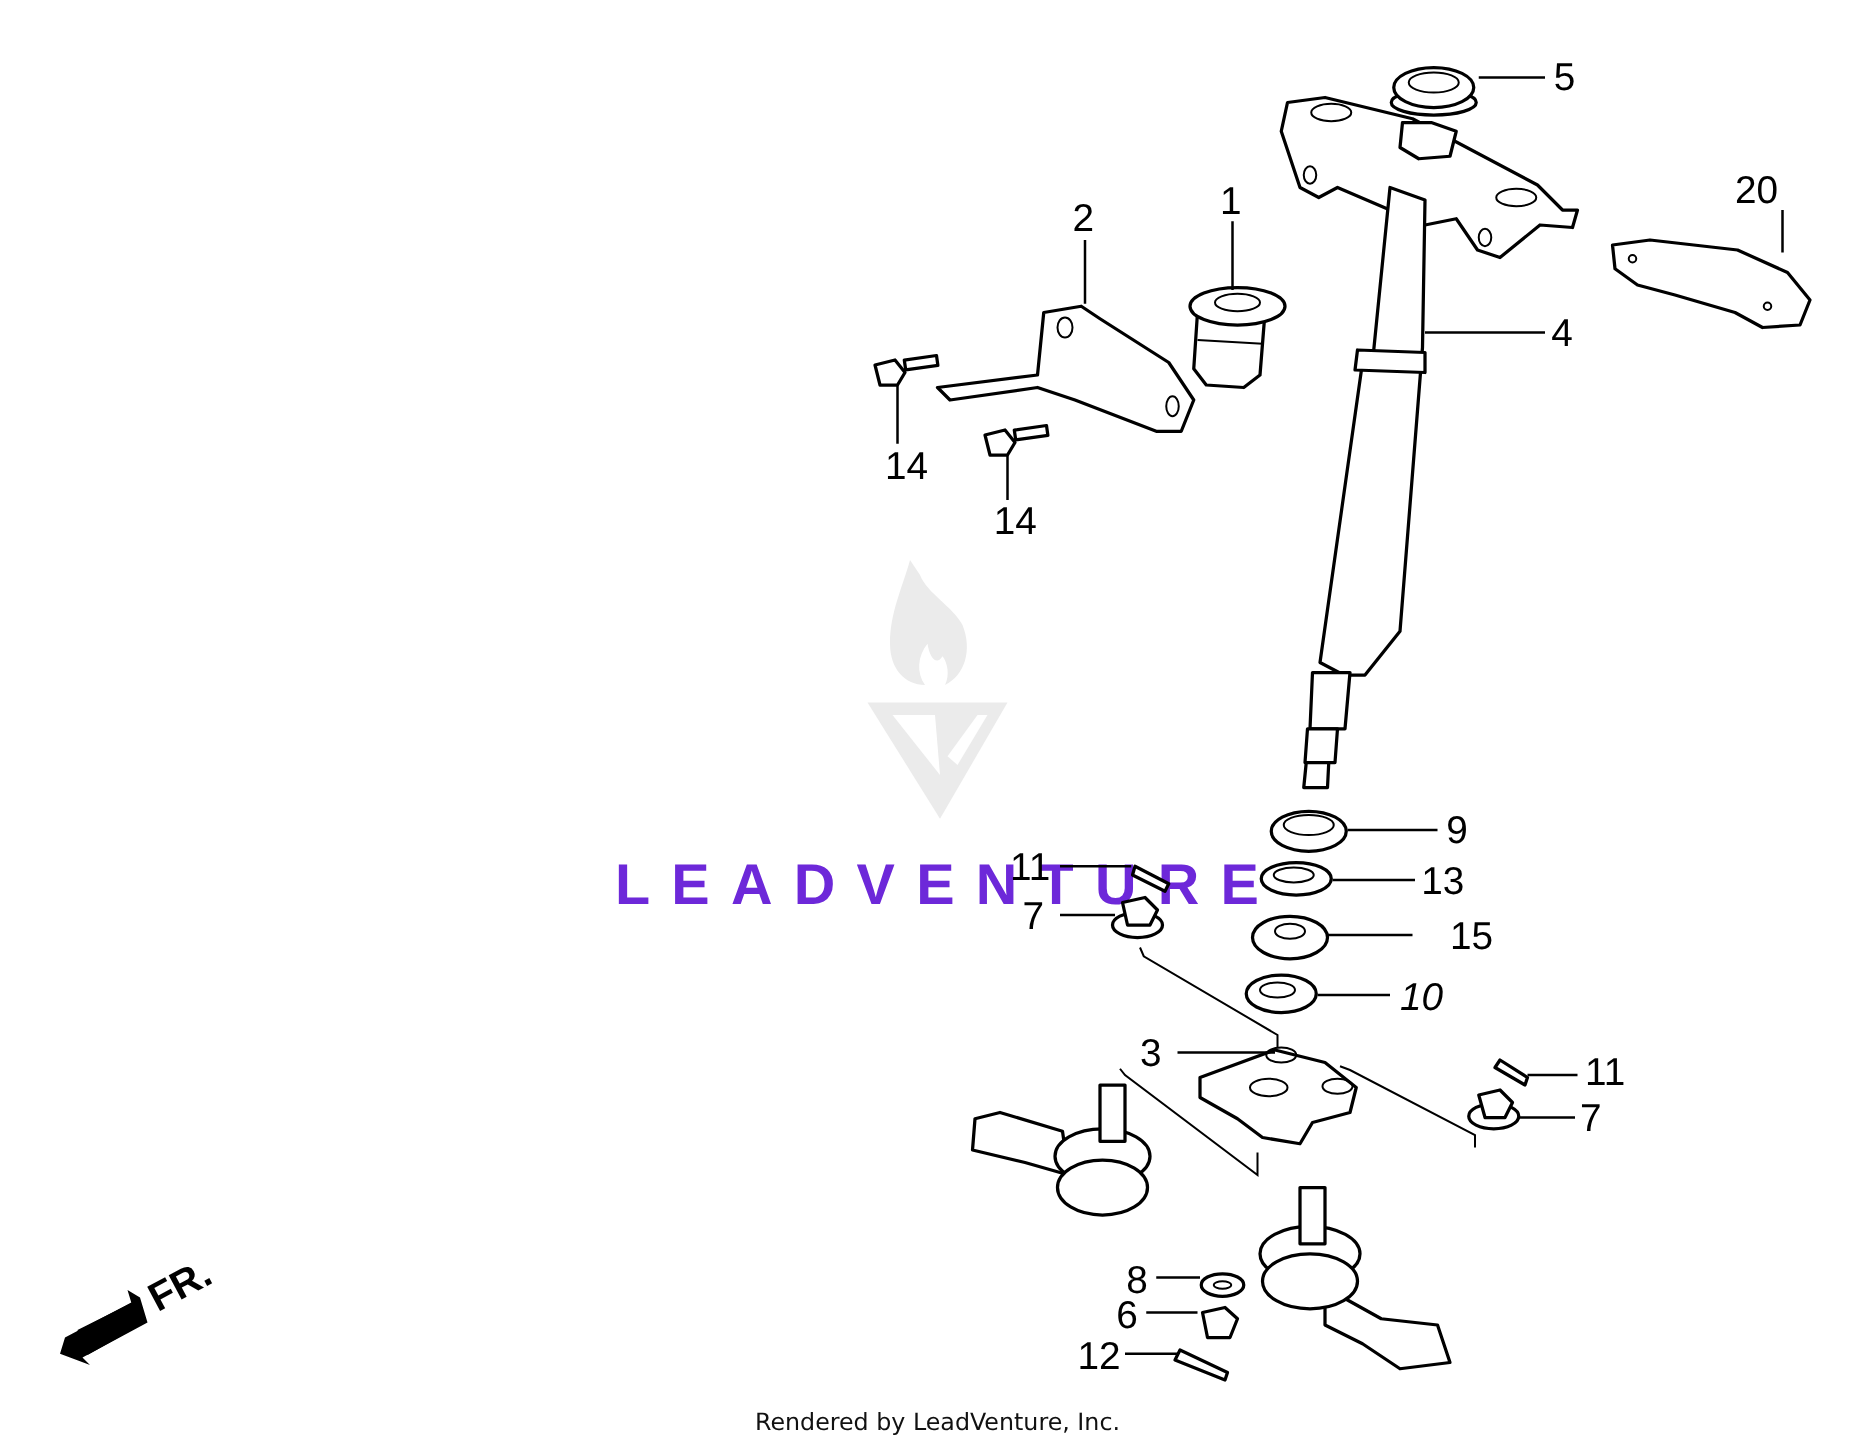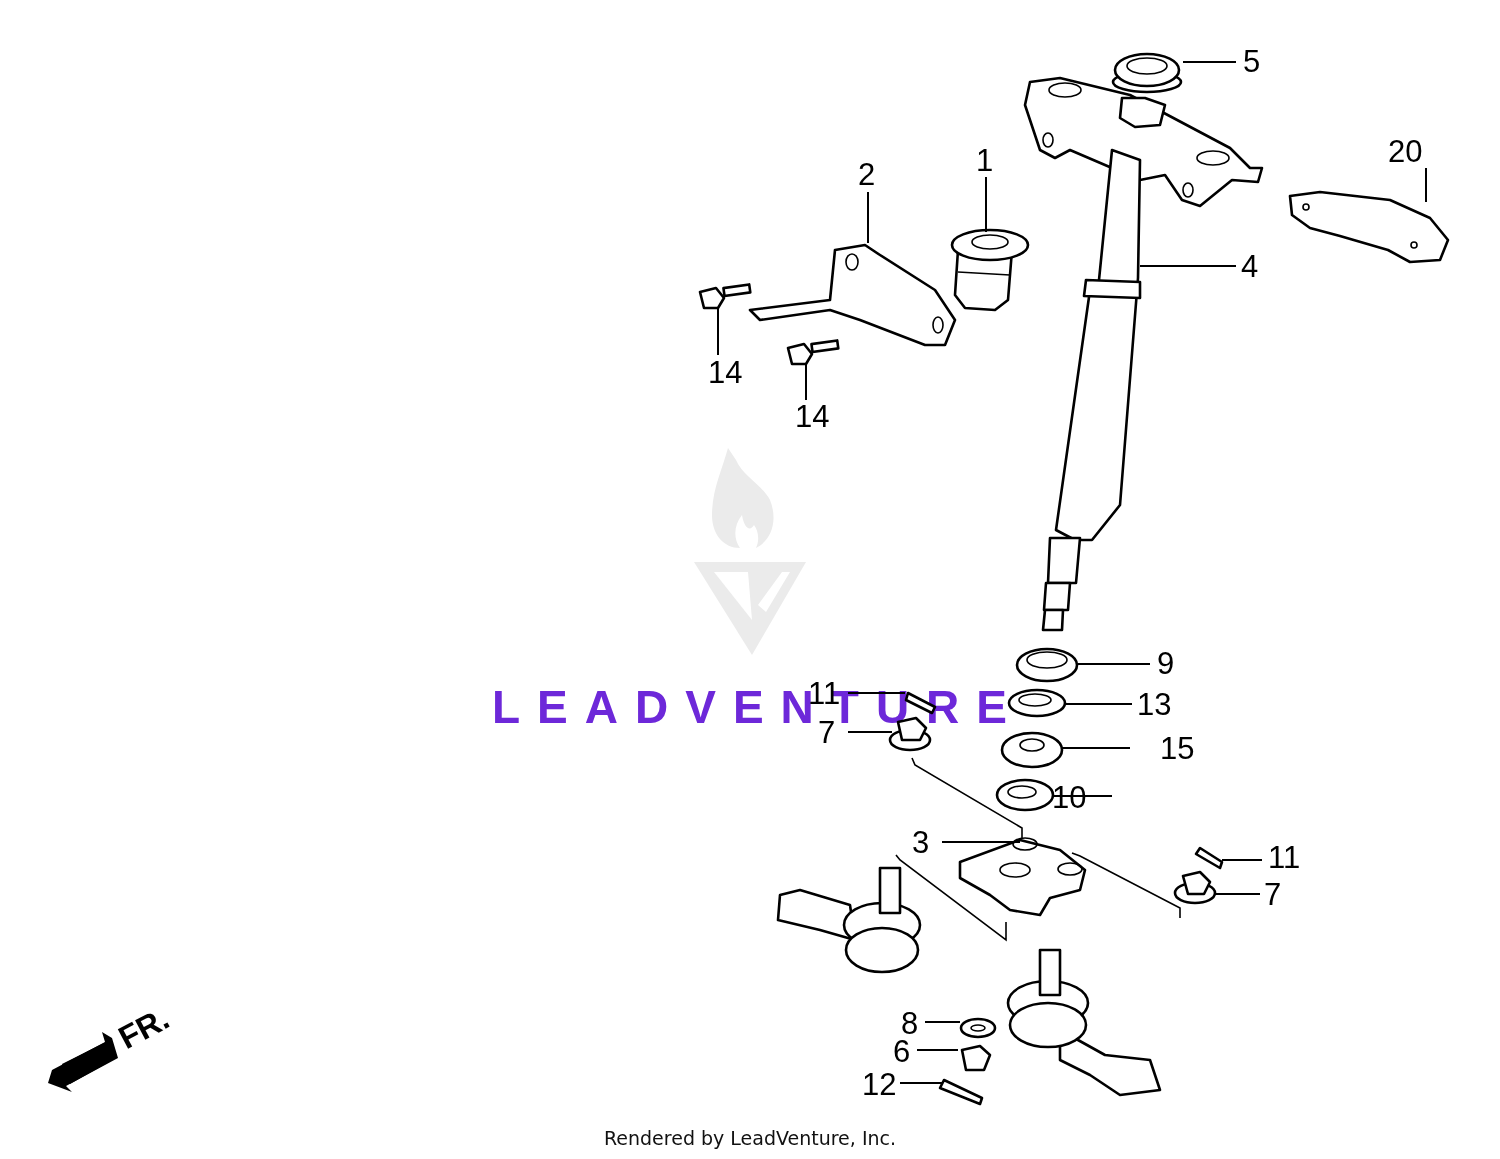--- a/index.html
+++ b/index.html
@@ -180,21 +180,21 @@
   <div class="callout" style="left:1243px;top:46px;">5</div>
   <div class="callout" style="left:976px;top:145px;">1</div>
   <div class="callout" style="left:858px;top:159px;">2</div>
   <div class="callout" style="left:1241px;top:251px;">4</div>
   <div class="callout" style="left:1388px;top:136px;">20</div>
   <div class="callout" style="left:708px;top:357px;">14</div>
   <div class="callout" style="left:795px;top:401px;">14</div>
   <div class="callout" style="left:1157px;top:648px;">9</div>
   <div class="callout" style="left:1137px;top:689px;">13</div>
   <div class="callout" style="left:1132px;top:733px;margin-left:28px;">15</div>
-  <div class="callout" style="left:1052px;top:782px;">10</div>
+  <div class="callout" style="left:1120px;top:782px;font-style:italic;">10</div>
   <div class="callout" style="left:808px;top:678px;">11</div>
   <div class="callout" style="left:818px;top:717px;">7</div>
   <div class="callout" style="left:912px;top:827px;">3</div>
   <div class="callout" style="left:1268px;top:842px;">11</div>
   <div class="callout" style="left:1264px;top:879px;">7</div>
   <div class="callout" style="left:901px;top:1008px;">8</div>
   <div class="callout" style="left:893px;top:1036px;">6</div>
   <div class="callout" style="left:862px;top:1069px;text-align:right;">12</div>
 
   <div class="footer">Rendered by LeadVenture, Inc.</div>

